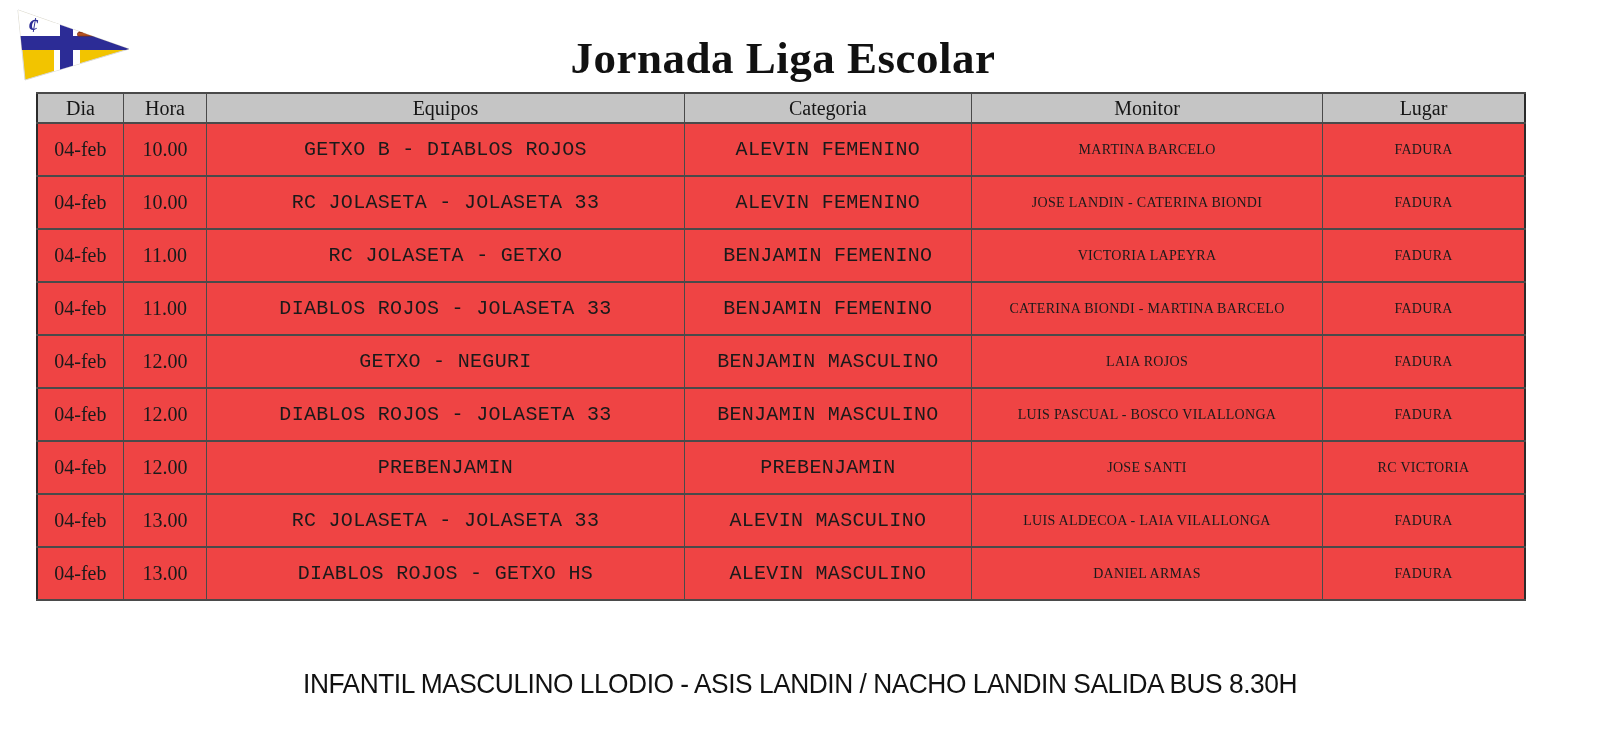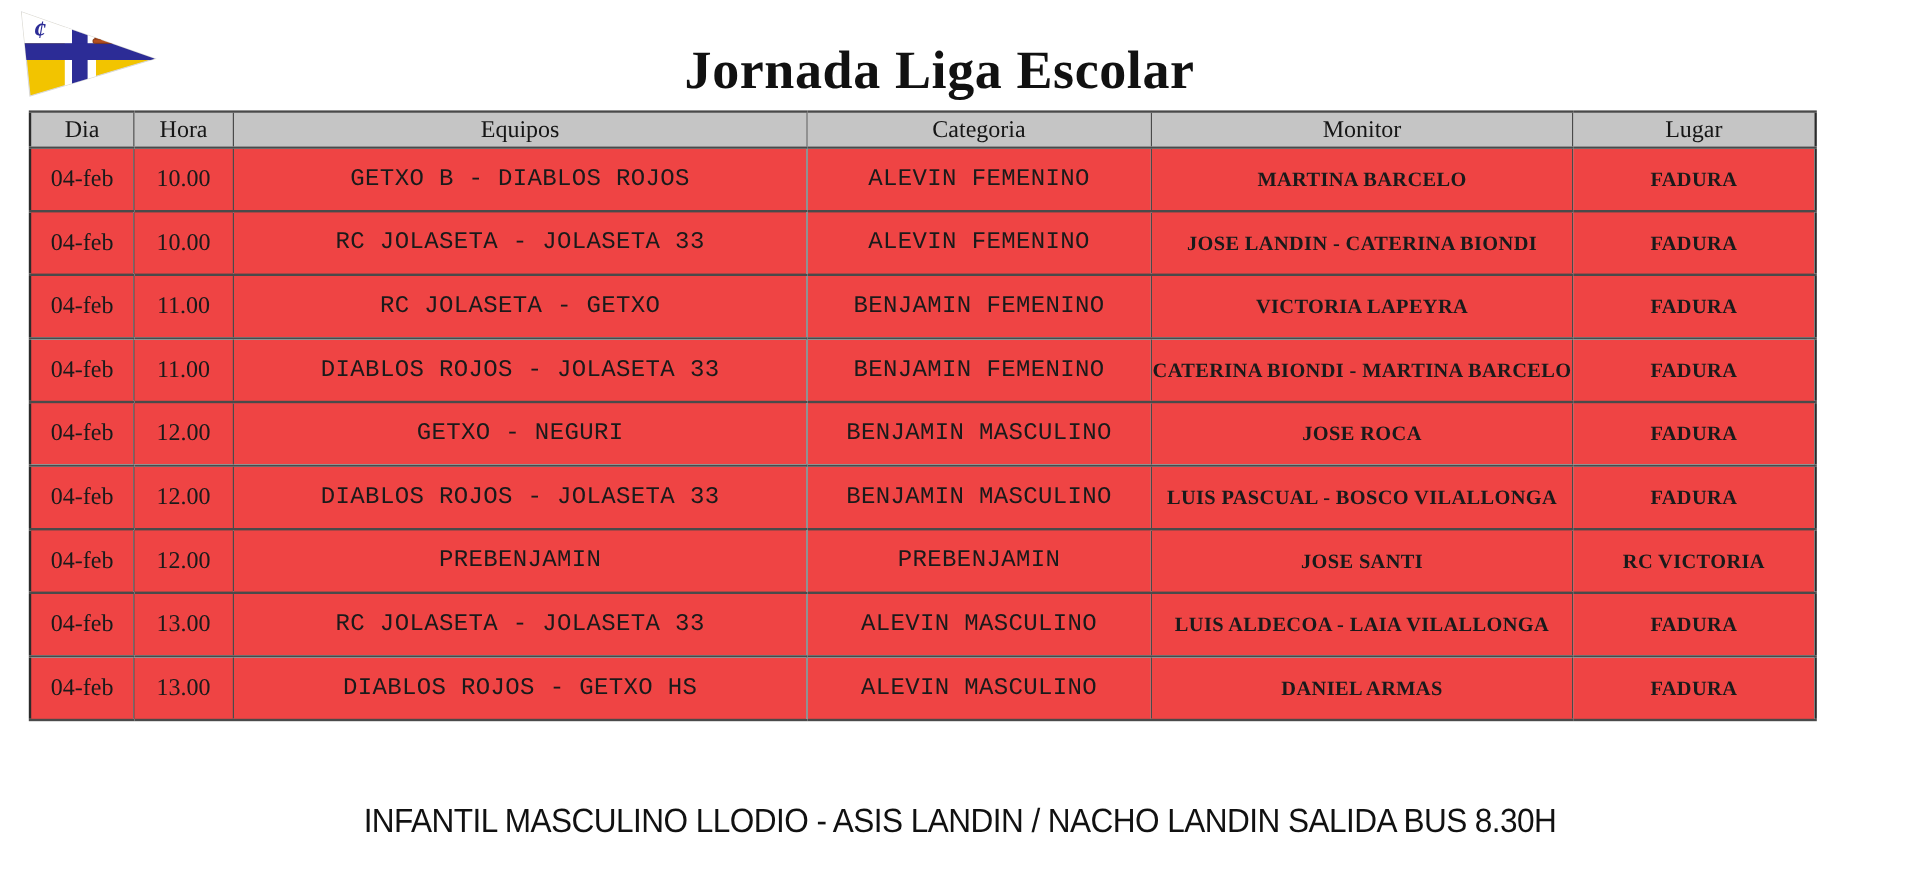--- a/index.html
+++ b/index.html
@@ -17,21 +17,21 @@
   }
   .page-title {
     position: absolute; top: 16px; left: 38px; width: 1490px;
     text-align: center;
     font-size: 45px; font-weight: bold;
     letter-spacing: 0.5px;
     color: #111;
     margin-top: 16px;
   }
   table.schedule {
-    position: absolute; top: 92px; left: 24px;
+    position: absolute; top: 92px; left: 36px;
     width: 1490px;
     border-collapse: collapse;
     table-layout: fixed;
     border: 2px solid #2b2b2b;
   }
   .col-dia       { width: 5.8%;  }
   .col-hora      { width: 5.6%; text-align: center;  }
   .col-equipos   { width: 32.1%; }
   .col-categoria { width: 19.3%; }
   .col-monitor   { width: 23.6%; }
@@ -49,21 +49,21 @@
   thead th {
     background: #c5c5c5;
     height: 30px;
     font-size: 20px;
     font-weight: normal;
     color: #161616;
   }
   tbody td { height: 53px; background: #ef4444; }
   td.col-dia, td.col-hora { font-size: 20px; }
   td.col-equipos, td.col-categoria { font-size: 20px; letter-spacing: 0.3px; font-family: Liberation Mono, monospace; }
-  td.col-monitor, td.col-lugar { font-size: 17px; letter-spacing: 0.3px; font-weight: bold; }
+  td.col-monitor, td.col-lugar { font-size: 14px; letter-spacing: 0.3px; }
   .footer-note {
     position: absolute; top: 668px; left: 0; width: 1600px;
     text-align: center;
     font-family: "Liberation Sans", "DejaVu Sans", sans-serif;
     font-size: 28px;
     color: #111;
     letter-spacing: -0.5px;
     transform: scaleX(0.94);
     transform-origin: 50% 50%;
   }
@@ -153,21 +153,21 @@
         <td class="col-equipos">DIABLOS ROJOS - JOLASETA 33</td>
         <td class="col-categoria">BENJAMIN FEMENINO</td>
         <td class="col-monitor">CATERINA BIONDI - MARTINA BARCELO</td>
         <td class="col-lugar">FADURA</td>
       </tr>
       <tr>
         <td class="col-dia">04-feb</td>
         <td class="col-hora">12.00</td>
         <td class="col-equipos">GETXO - NEGURI</td>
         <td class="col-categoria">BENJAMIN MASCULINO</td>
-        <td class="col-monitor">JOSE ROCA</td>
+        <td class="col-monitor">LAIA ROJOS</td>
         <td class="col-lugar">FADURA</td>
       </tr>
       <tr>
         <td class="col-dia">04-feb</td>
         <td class="col-hora">12.00</td>
         <td class="col-equipos">DIABLOS ROJOS - JOLASETA 33</td>
         <td class="col-categoria">BENJAMIN MASCULINO</td>
         <td class="col-monitor">LUIS PASCUAL - BOSCO VILALLONGA</td>
         <td class="col-lugar">FADURA</td>
       </tr>

